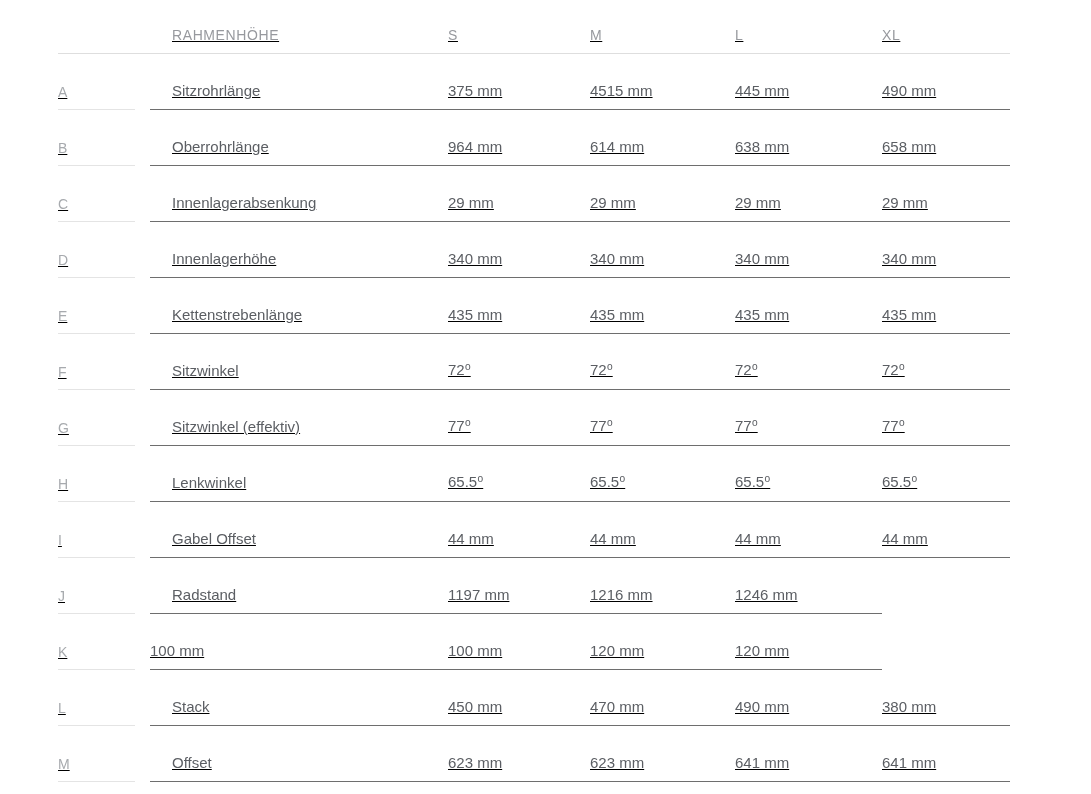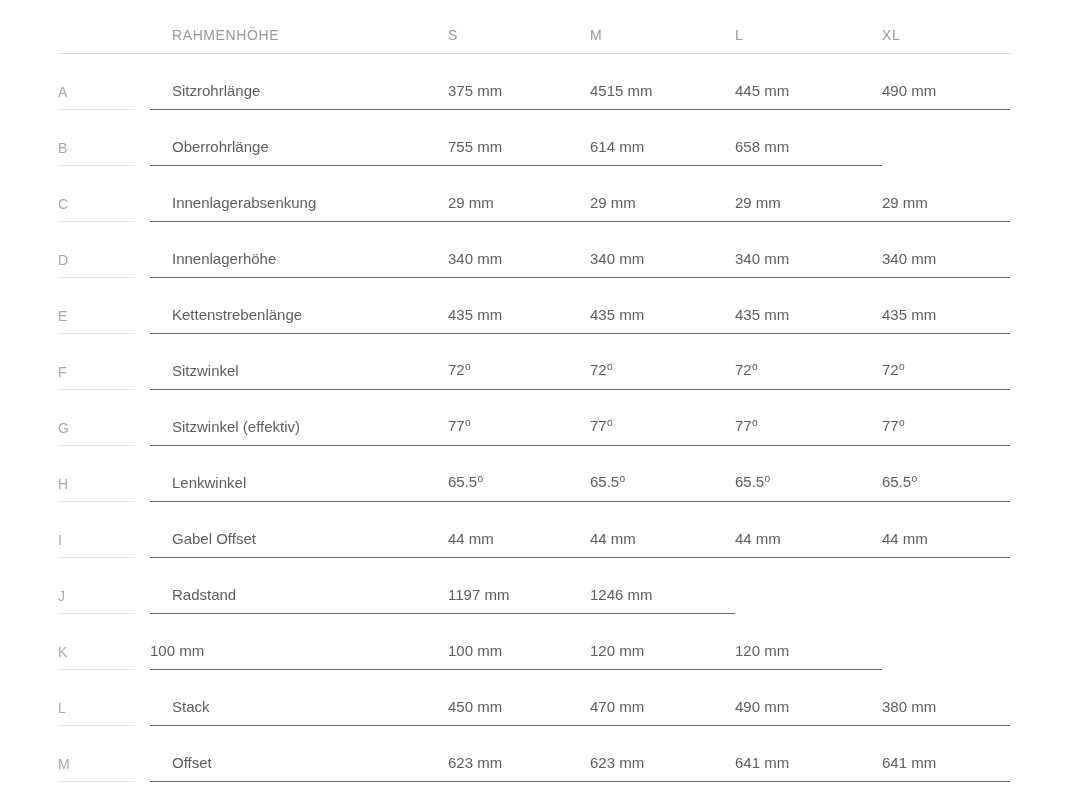--- a/index.html
+++ b/index.html
@@ -9,20 +9,21 @@
     font-family: "Liberation Sans", "DejaVu Sans", sans-serif;
   }
   .geo-table {
     width: 1091px;
     box-sizing: border-box;
     padding: 0 81px 12px 58px;
   }
   .grid-row {
     display: grid;
     grid-template-columns: 92px 298px 142px 145px 147px 1fr;
+    text-decoration: underline;
   }
   .cell {
     display: flex;
     align-items: flex-end;
     box-sizing: border-box;
     padding-bottom: 10px;
     white-space: nowrap;
     overflow: visible;
   }
   
@@ -76,22 +77,23 @@
     <div class="cell label">Sitzrohrlänge</div>
     <div class="cell value">375 mm</div>
     <div class="cell value">4515 mm</div>
     <div class="cell value">445 mm</div>
     <div class="cell value">490 mm</div>
   </div>
 
   <div class="grid-row data-row">
     <div class="cell letter">B</div>
     <div class="cell label">Oberrohrlänge</div>
-    <div class="cell value">755 mm</div>
+    <div class="cell value">964 mm</div>
     <div class="cell value">614 mm</div>
+    <div class="cell value">638 mm</div>
     <div class="cell value">658 mm</div>
   </div>
 
   <div class="grid-row data-row">
     <div class="cell letter">C</div>
     <div class="cell label">Innenlagerabsenkung</div>
     <div class="cell value">29 mm</div>
     <div class="cell value">29 mm</div>
     <div class="cell value">29 mm</div>
     <div class="cell value">29 mm</div>
@@ -148,20 +150,21 @@
     <div class="cell value">44 mm</div>
     <div class="cell value">44 mm</div>
     <div class="cell value">44 mm</div>
     <div class="cell value">44 mm</div>
   </div>
 
   <div class="grid-row data-row">
     <div class="cell letter">J</div>
     <div class="cell label">Radstand</div>
     <div class="cell value">1197 mm</div>
+    <div class="cell value">1216 mm</div>
     <div class="cell value">1246 mm</div>
   </div>
 
   <div class="grid-row data-row">
     <div class="cell letter">K</div>
     <div class="cell value">100 mm</div>
     <div class="cell value">100 mm</div>
     <div class="cell value">120 mm</div>
     <div class="cell value">120 mm</div>
   </div>

